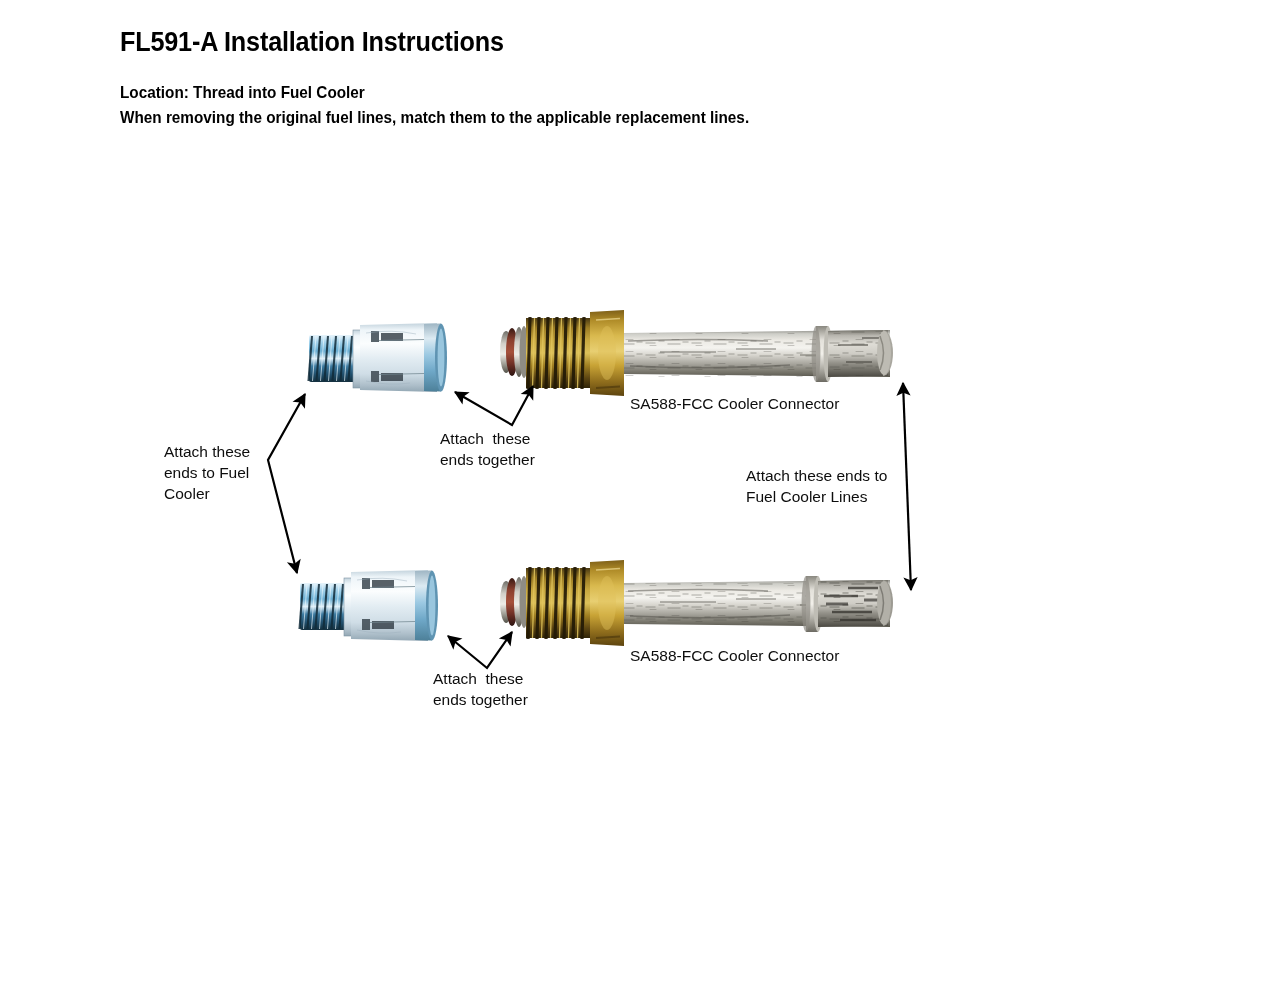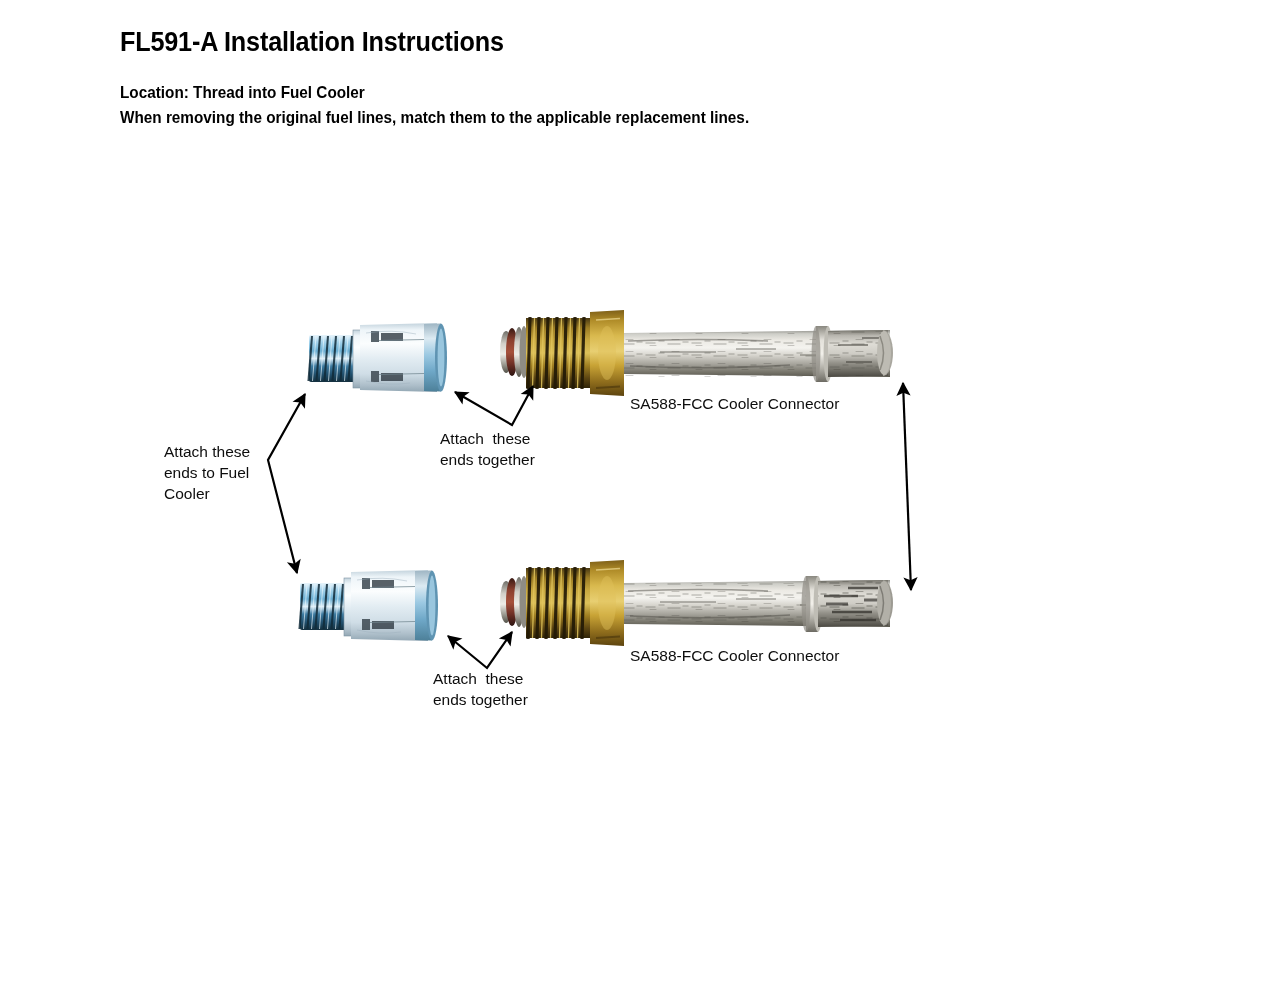--- a/index.html
+++ b/index.html
@@ -366,14 +366,16 @@
   <div class="annot" style="left:164px; top:441px;">Attach these
 ends to Fuel
 Cooler</div>
 
   <div class="annot" style="left:440px; top:428px;">Attach  these
 ends together</div>
 
   <div class="annot" style="left:433px; top:668px;">Attach  these
 ends together</div>
 
+  <div class="annot" style="left:746px; top:465px;">Attach these ends to
+Fuel Cooler Lines</div>
 
 </div>
 
 </body></html>

